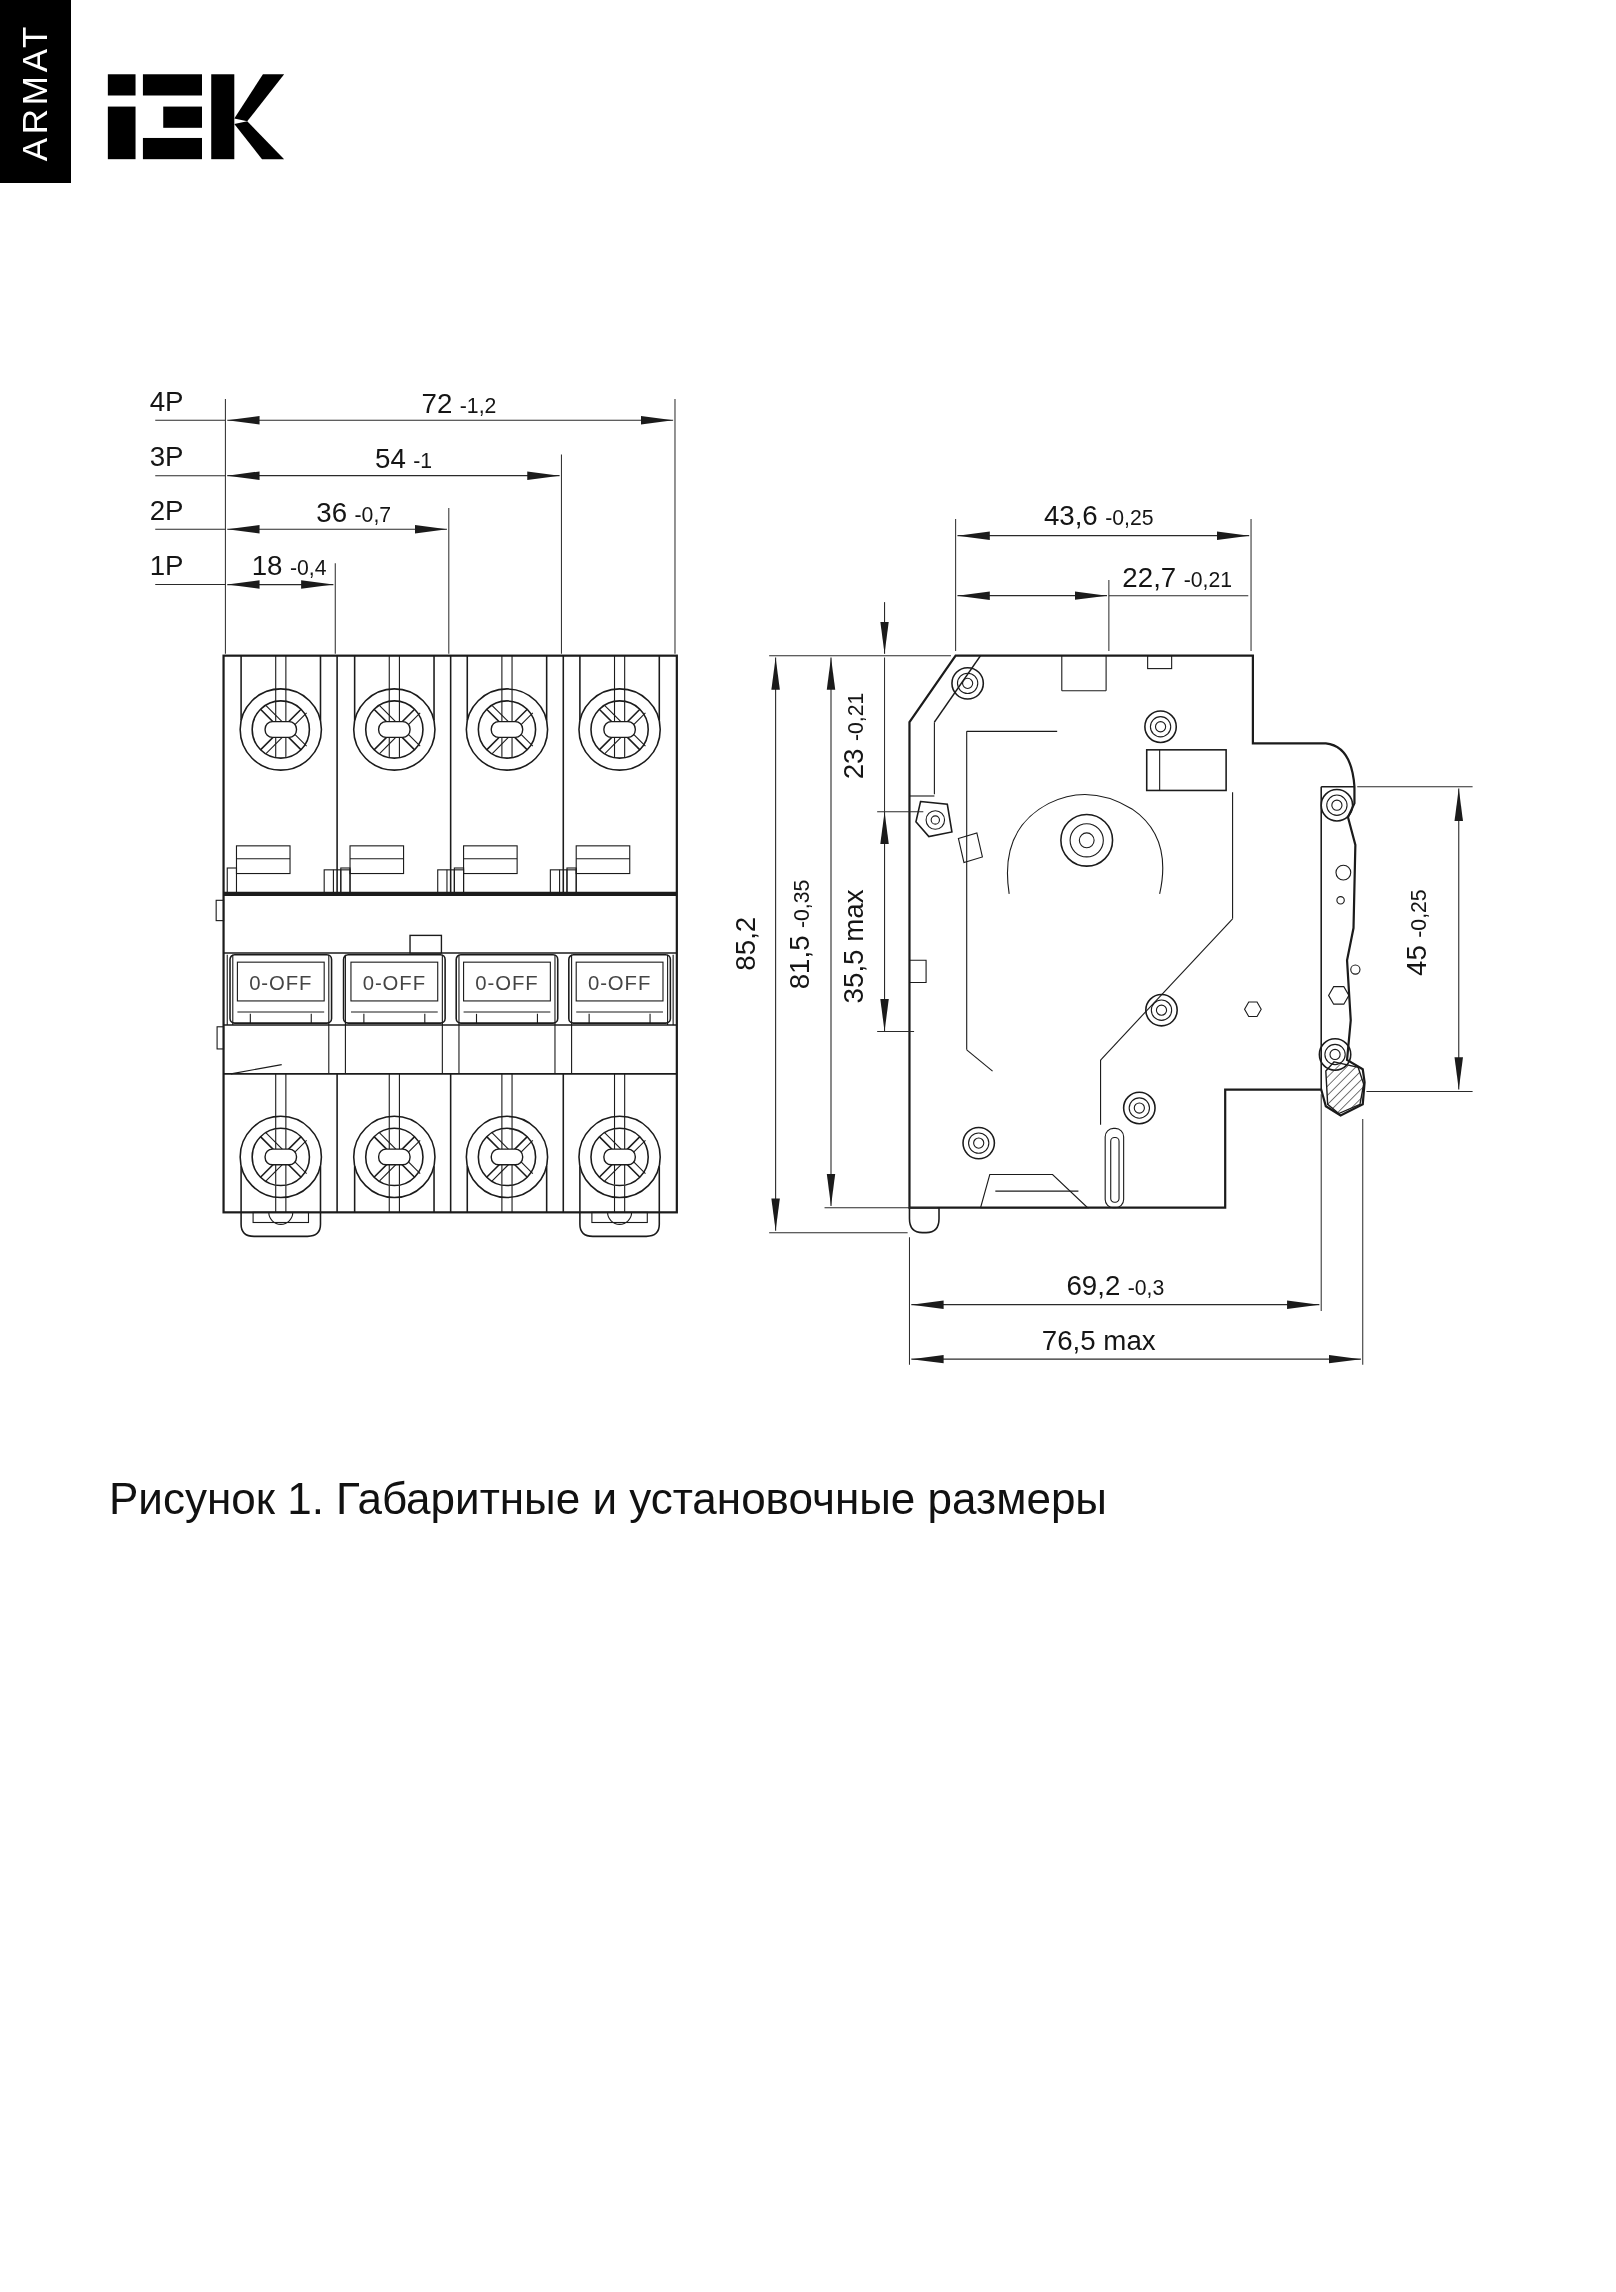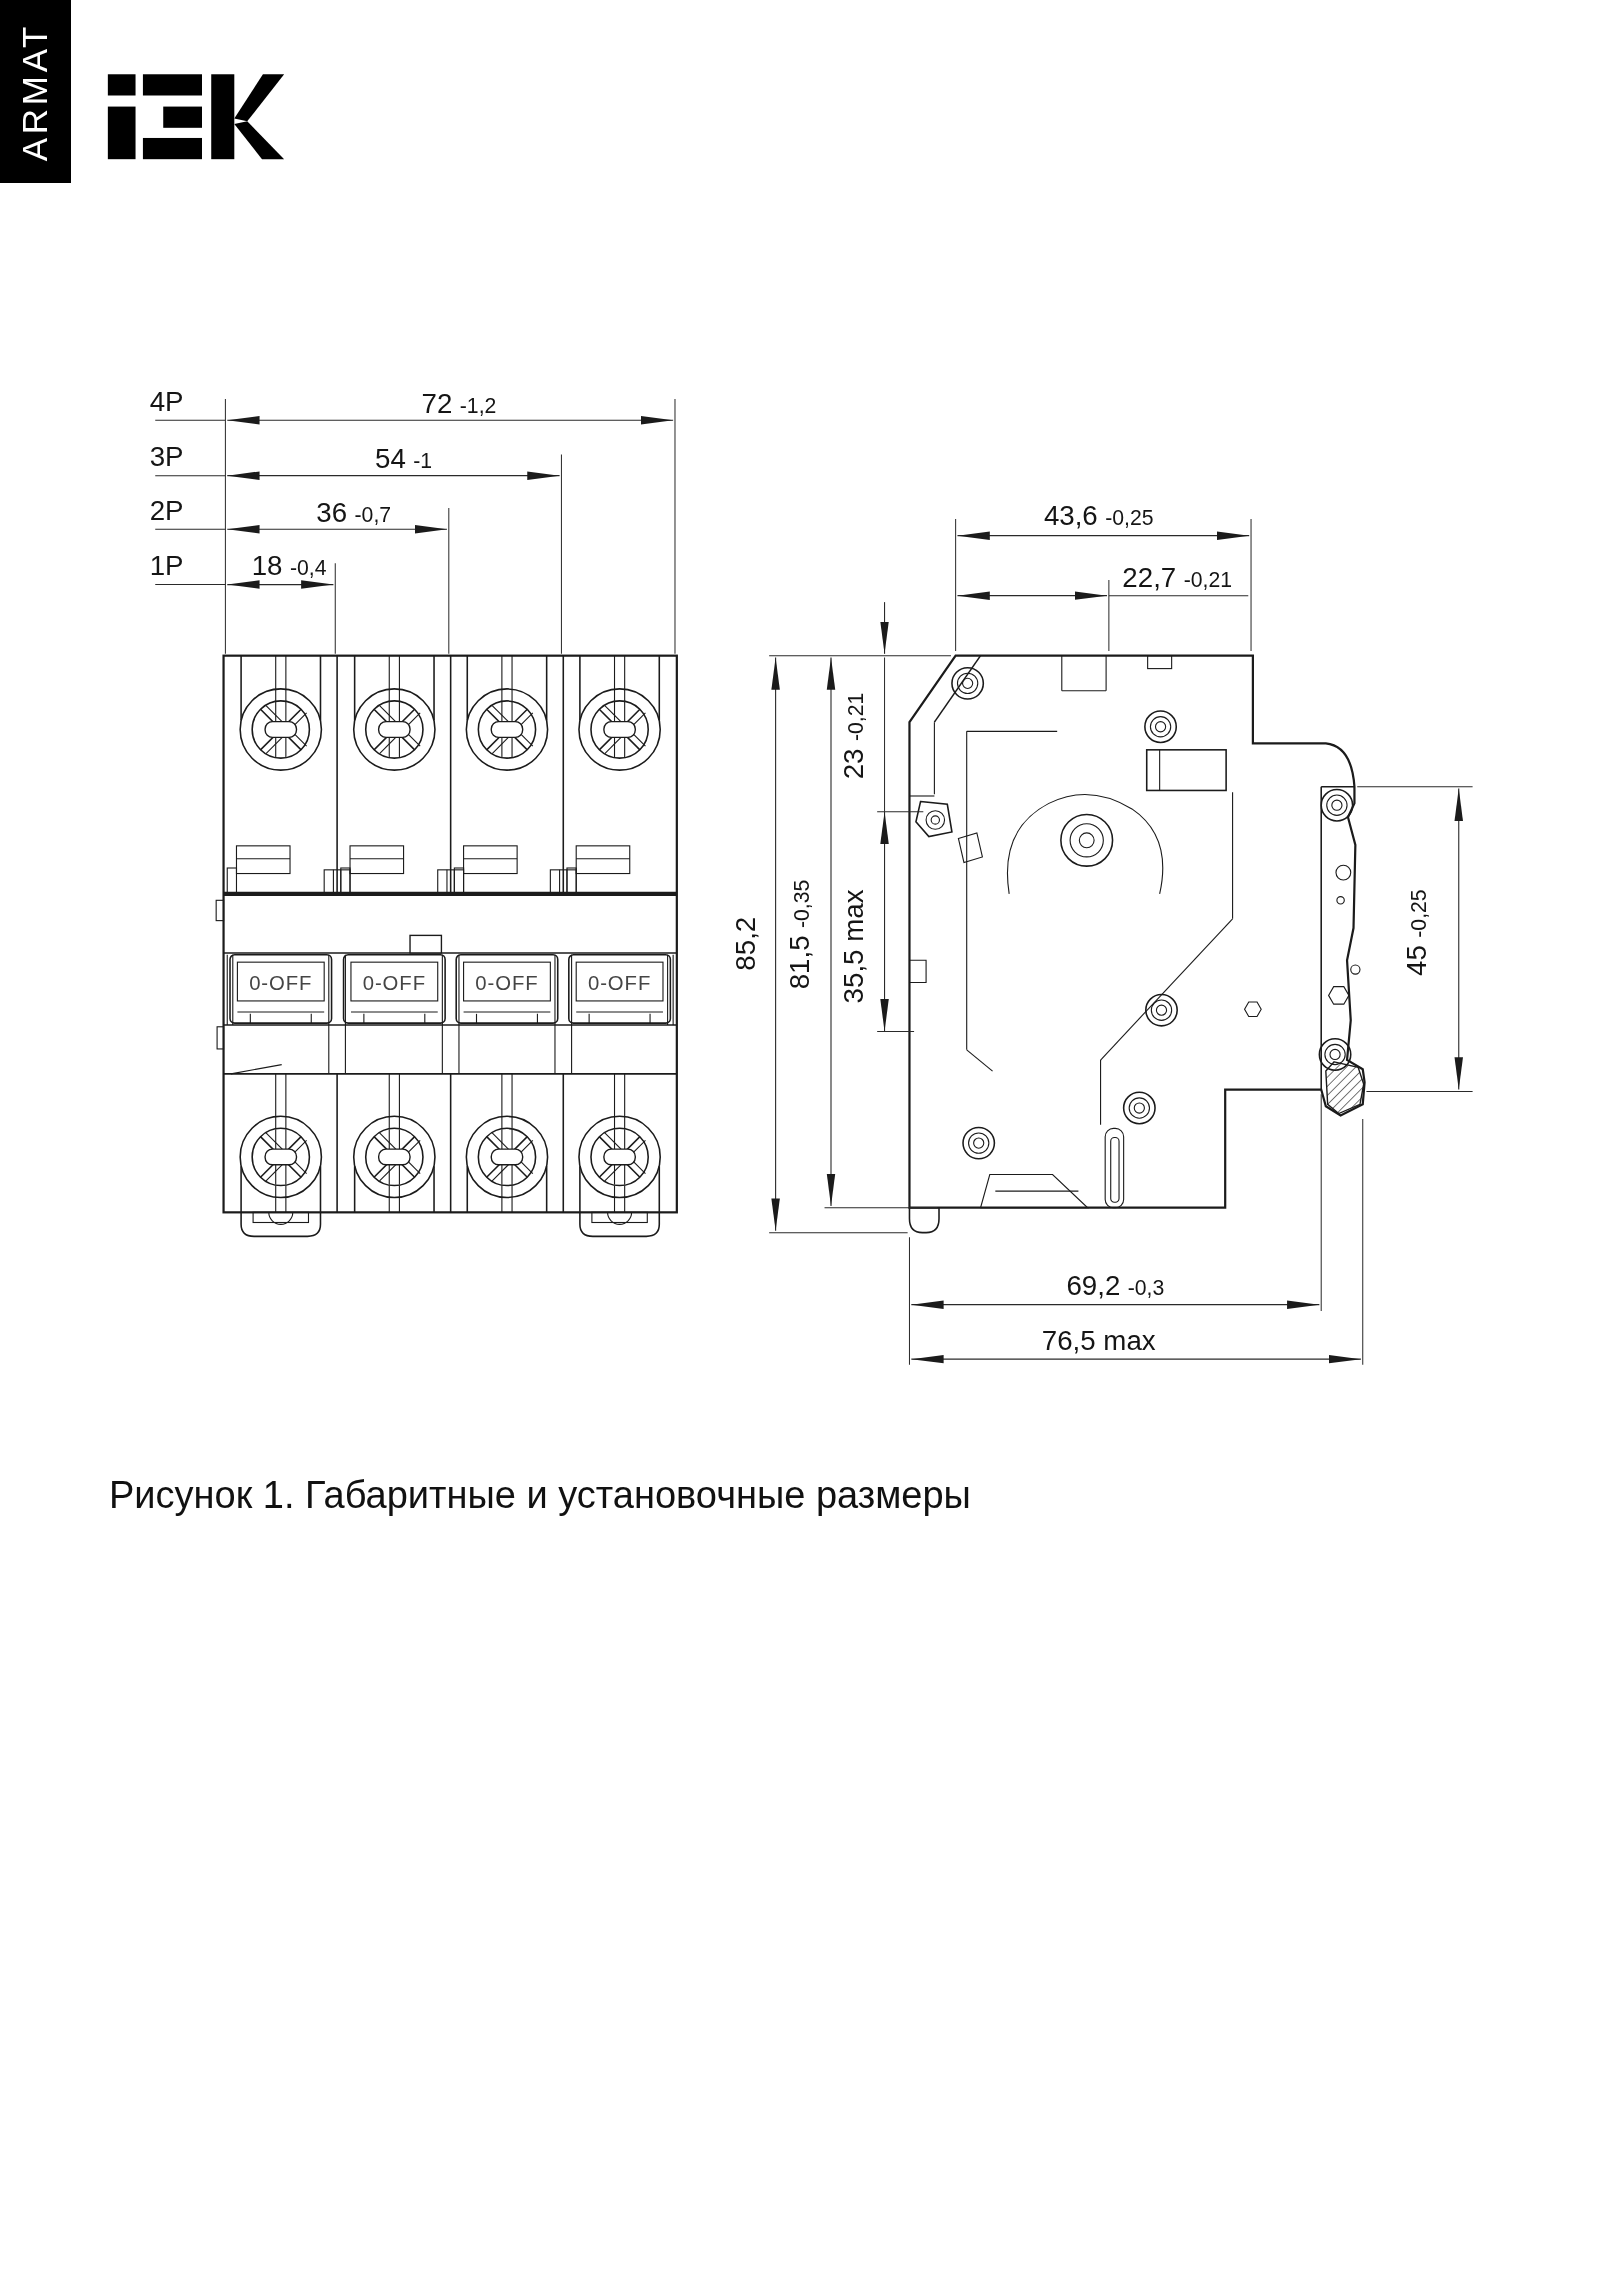--- a/index.html
+++ b/index.html
@@ -3,21 +3,21 @@
 <meta charset="utf-8">
 <style>
   html,body{margin:0;padding:0;background:#ffffff;}
   body{width:1617px;height:2293px;position:relative;font-family:"Liberation Sans",sans-serif;}
   .page{position:absolute;inset:0;background:#fff;overflow:hidden;}
   .brand-bar{position:absolute;left:0;top:0;width:71px;height:183px;background:#000;}
   .brand-text{position:absolute;left:0;top:0;width:71px;height:183px;display:flex;align-items:center;justify-content:center;}
   .brand-text span{display:block;transform:rotate(-90deg);color:#fff;font-size:35px;font-weight:500;letter-spacing:3.7px;white-space:nowrap;}
   .logo{position:absolute;left:106px;top:65px;}
   .drawing{position:absolute;left:74px;top:351px;}
-  .caption{position:absolute;left:109px;top:1474px;font-size:38px;color:#111;white-space:nowrap;}
+  .caption{position:absolute;left:109px;top:1474px;font-size:44px;color:#111;white-space:nowrap;}
   
   .ol{fill:none;stroke:#1b1b1b;stroke-width:2.4;}
   .il{fill:none;stroke:#1b1b1b;stroke-width:1.7;}
   .tl{fill:none;stroke:#1b1b1b;stroke-width:1.2;}
   .hv{fill:none;stroke:#1b1b1b;stroke-width:4.5;}
   .wf{fill:#ffffff;stroke:#1b1b1b;stroke-width:1.5;}
   .ext{fill:none;stroke:#2a2a2a;stroke-width:1.1;}
   .dln{fill:none;stroke:#2a2a2a;stroke-width:1.2;marker-start:url(#arr);marker-end:url(#arr);}
   .dln1{fill:none;stroke:#2a2a2a;stroke-width:1.2;marker-end:url(#arr);}
   text{fill:#151515;}

